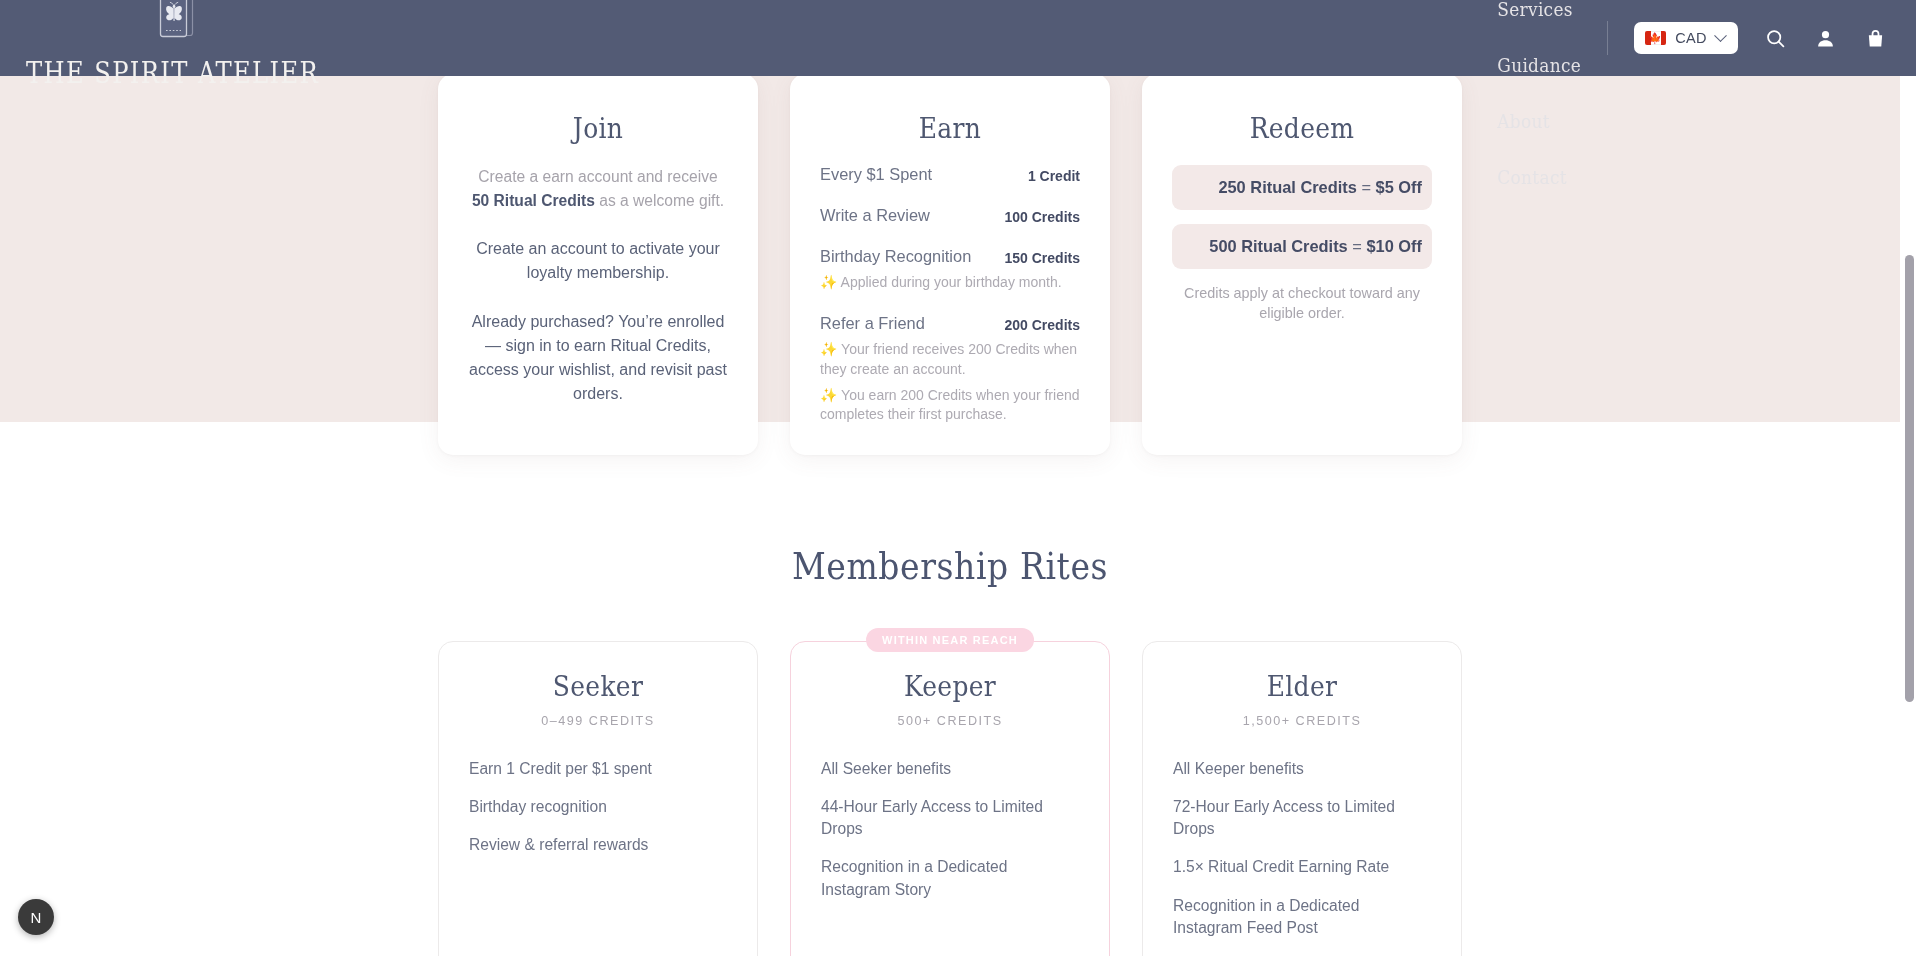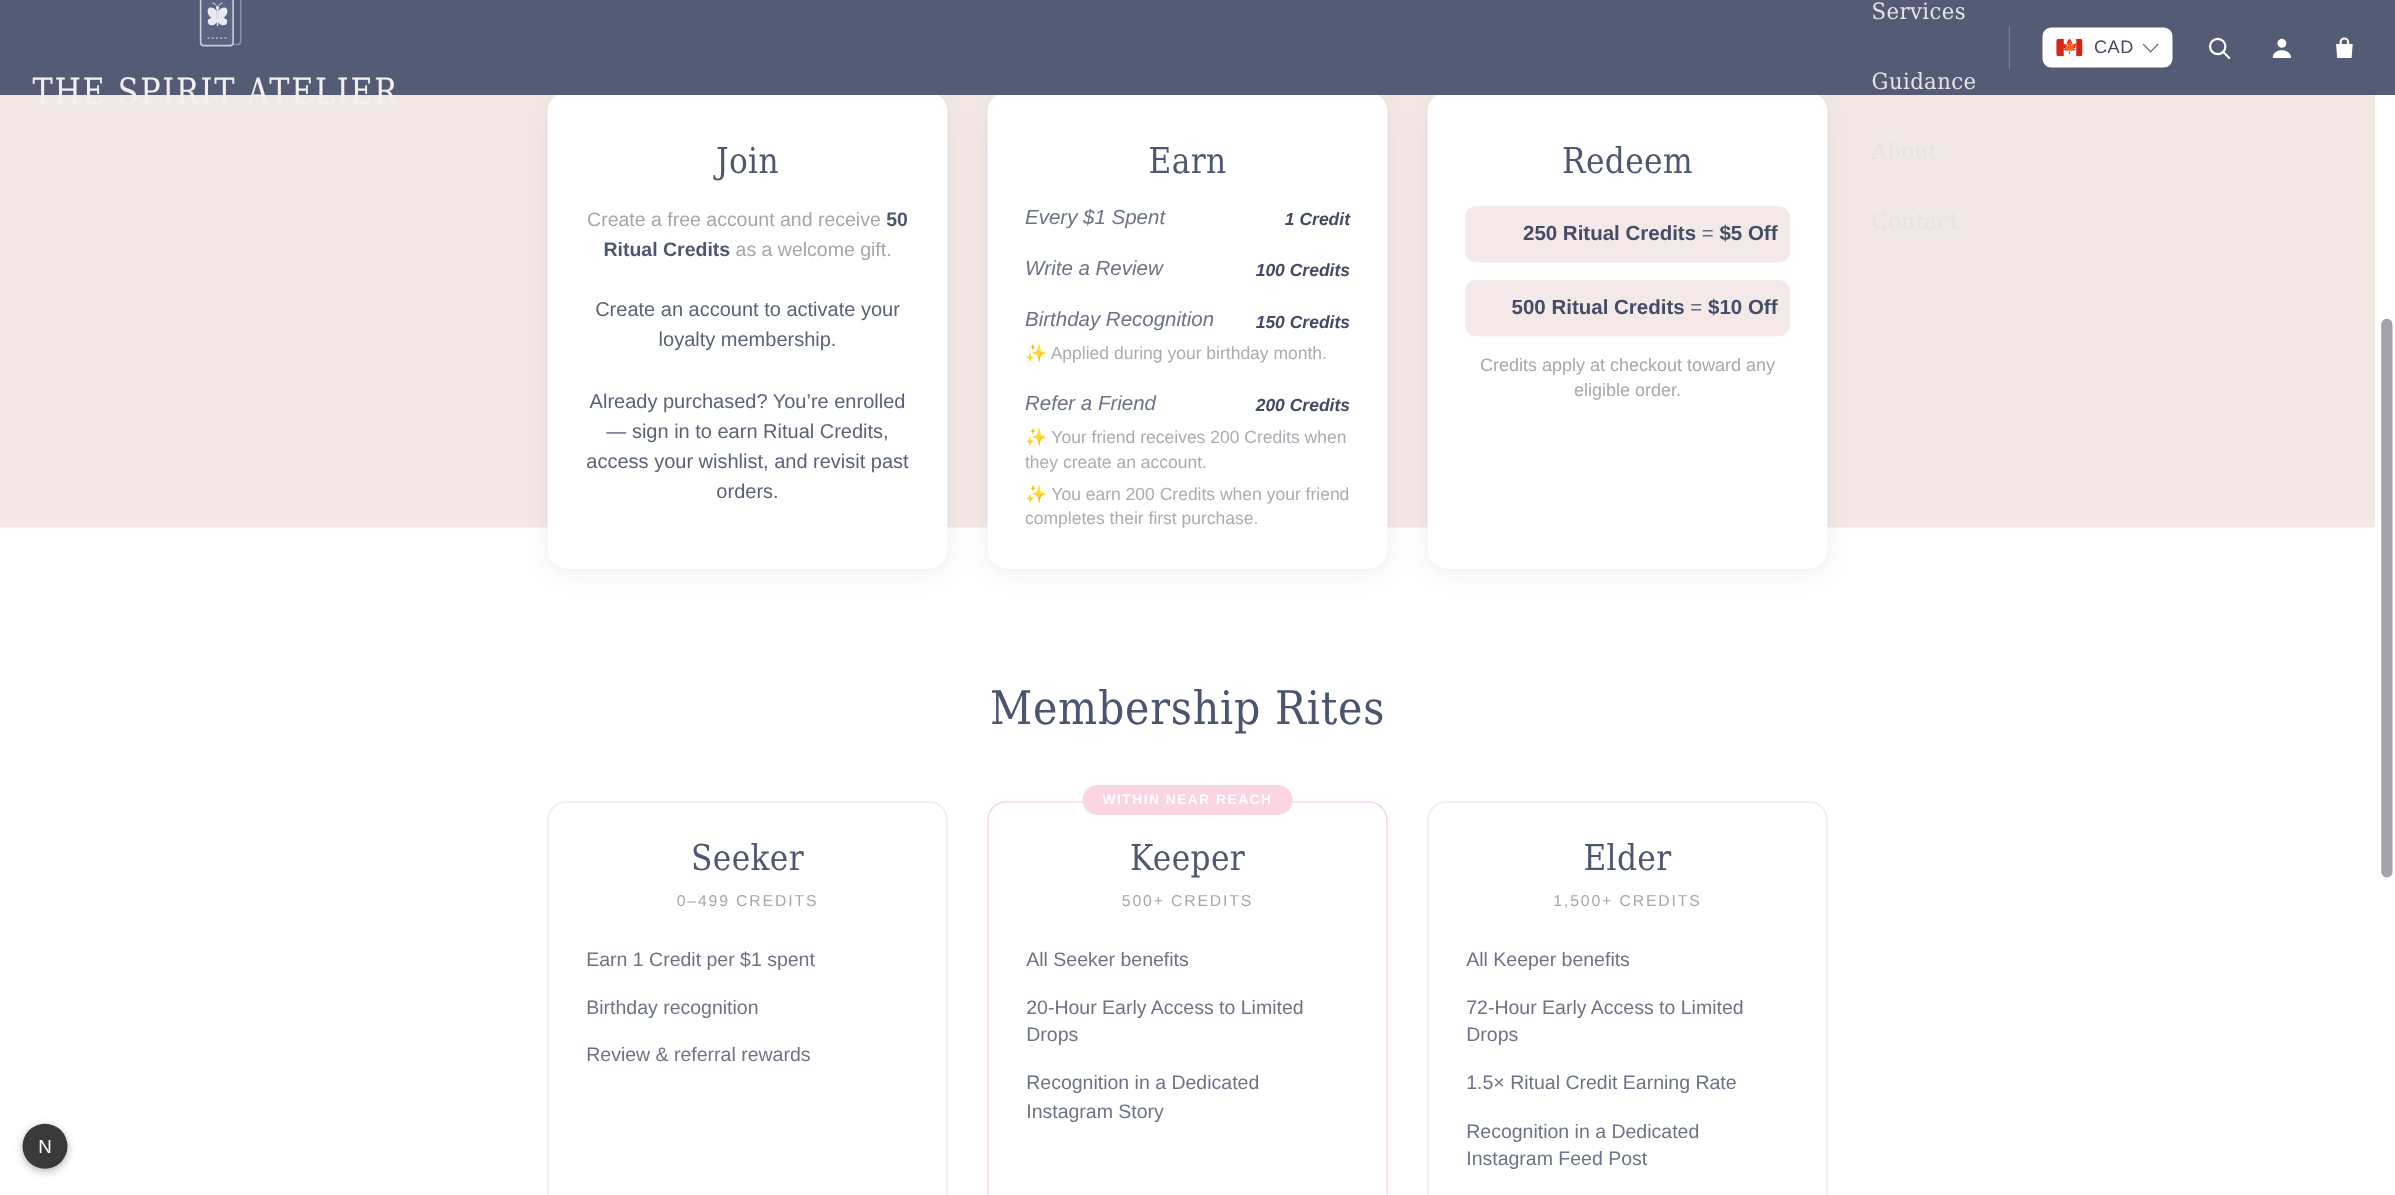--- a/index.html
+++ b/index.html
@@ -98,21 +98,21 @@
     transform:scaleY(1.14);
     margin:12px 0 22px;
   }
 
   
   .join-lead{ font-size:15.6px; line-height:1.52; text-align:center; color:#a6a3ab; }
   .join-lead b{ color:#4e5770; font-weight:700; }
   .join-para{ font-size:16px; line-height:1.5; text-align:center; color:#5a6278; margin-top:25px; }
 
   
-  .earn-row{ display:flex; justify-content:space-between; align-items:center; gap:12px; margin-top:22px;font-style:italic; }
+  .earn-row{ display:flex; justify-content:space-between; align-items:flex-end; gap:12px; margin-top:22px; }
   .earn-row:first-of-type{ margin-top:4px; }
   .earn-label{ font-size:16.4px; color:#6d7386; }
   .earn-value{ font-size:14px; color:#434a63; font-weight:700; white-space:nowrap; }
   .earn-note{ font-size:14px; line-height:1.38; color:#adaab2; margin-top:7px; }
   .earn-note .sp{ color:#f1dcae; }
 
   
   .redeem-pill{
     background:#f3e9e8; border-radius:9px;
     padding:13px 10px; text-align:right;
@@ -247,21 +247,21 @@
       </div>
     </div>
   </header>
 
   <section class="section-top">
     <div class="cards-row">
 
       <div class="card card-hiw">
         <div class="card-title">Join</div>
         <p class="join-lead">
-          <span>Create a free account and receive </span><b>50 Ritual Credits</b><span> as a welcome gift.</span>
+          <span>Create a earn account and receive </span><b>50 Ritual Credits</b><span> as a welcome gift.</span>
         </p>
         <p class="join-para">Create an account to activate your loyalty membership.</p>
         <p class="join-para">Already purchased? You’re enrolled — sign in to earn Ritual Credits, access your wishlist, and revisit past orders.</p>
       </div>
 
       <div class="card card-hiw">
         <div class="card-title">Earn</div>
         <div id="earn-rows">
             <div class="earn-row">
               <span class="earn-label">Every $1 Spent</span>
@@ -307,21 +307,21 @@
         <div class="tier-credits">0–499 CREDITS</div>
         <div class="tier-perk">Earn 1 Credit per $1 spent</div>
         <div class="tier-perk">Birthday recognition</div>
         <div class="tier-perk">Review &amp; referral rewards</div>
       </div>
       <div class="tier-card featured">
         <div class="tier-badge">WITHIN NEAR REACH</div>
         <div class="tier-name">Keeper</div>
         <div class="tier-credits">500+ CREDITS</div>
         <div class="tier-perk">All Seeker benefits</div>
-        <div class="tier-perk">20-Hour Early Access to Limited Drops</div>
+        <div class="tier-perk">44-Hour Early Access to Limited Drops</div>
         <div class="tier-perk">Recognition in a Dedicated Instagram Story</div>
       </div>
       <div class="tier-card">
         <div class="tier-name">Elder</div>
         <div class="tier-credits">1,500+ CREDITS</div>
         <div class="tier-perk">All Keeper benefits</div>
         <div class="tier-perk">72-Hour Early Access to Limited Drops</div>
         <div class="tier-perk">1.5× Ritual Credit Earning Rate</div>
         <div class="tier-perk">Recognition in a Dedicated Instagram Feed Post</div>
       </div>

